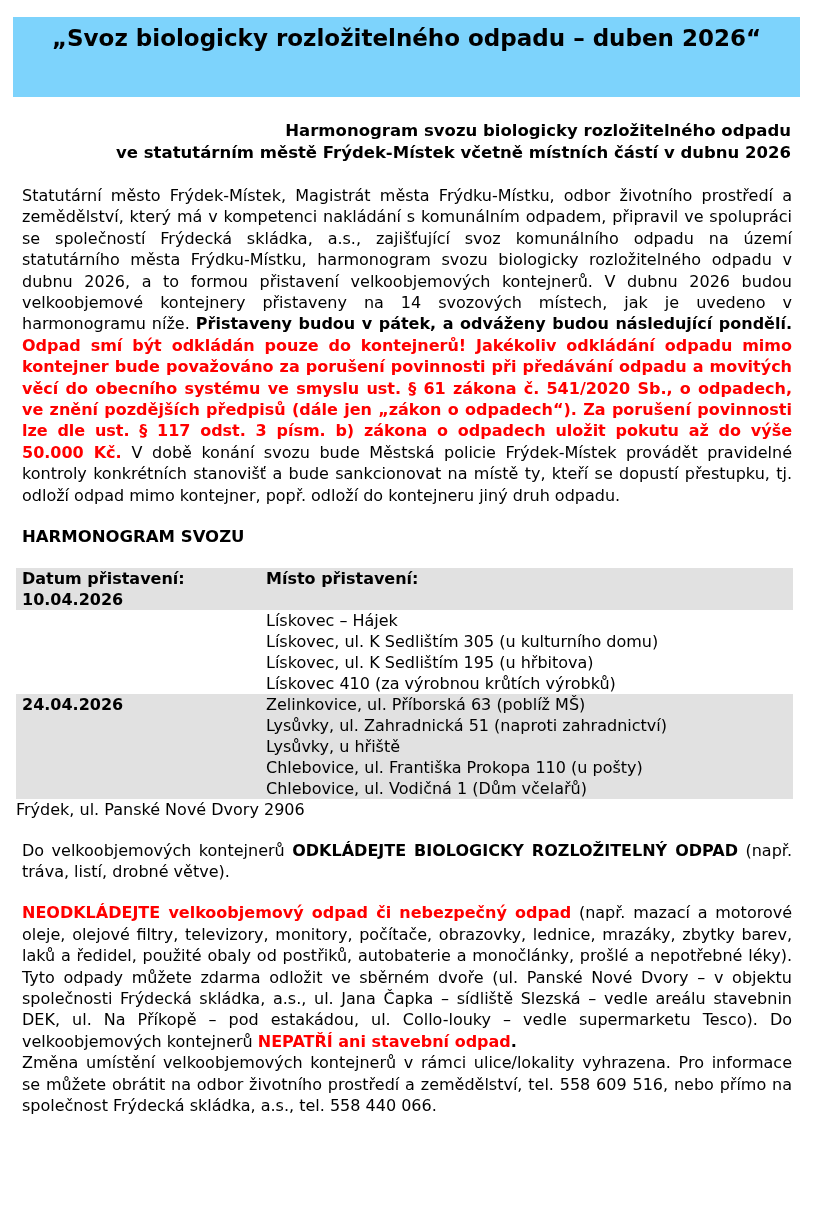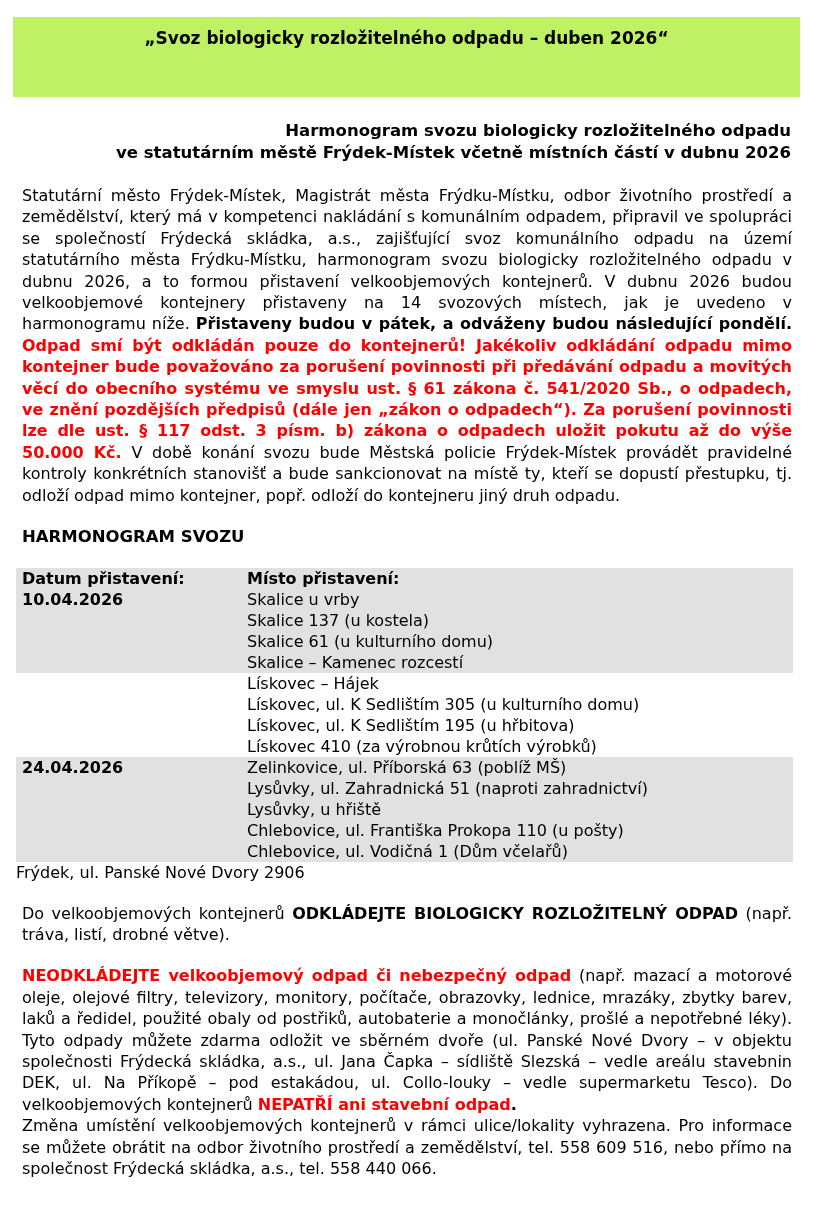--- a/index.html
+++ b/index.html
@@ -7,24 +7,24 @@
     width: 813px; height: 1223px;
     background: #ffffff;
     font-family: "DejaVu Sans", "Liberation Sans", sans-serif;
     color: #000000;
     -webkit-font-smoothing: antialiased;
   }
   .page { position: relative; width: 813px; height: 1223px; overflow: hidden; }
 
   .title-box {
     margin: 17px 13px 0 13px;
-    background: #bef264;
+    background: #7dd3fc;
     text-align: center;
     font-weight: 700;
-    font-size: 17px;
+    font-size: 23px;
     line-height: 40px;
     padding: 1px 12px 0 12px;
     min-height: 80px;
     box-sizing: border-box;
   }
 
   .subtitle {
     margin: 23px 22px 0 21px;
     text-align: right;
     font-weight: 700;
@@ -54,21 +54,21 @@
   }
 
   .schedule {
     margin: 20px 20px 0 16px;
     font-size: 16px;
     line-height: 21px;
   }
   .trow { display: flex; }
   .trow.shaded { background: #e1e1e1; }
   .tdate {
-    width: 231px;
+    width: 250px;
     box-sizing: border-box;
     padding-left: 6px;
     font-weight: 700;
     flex: 0 0 auto;
   }
   .tplaces { flex: 1 1 auto; }
   .theader .tplaces { font-weight: 700; }
   .trow.last { padding-bottom: 4px; flex-direction: column; }
 </style>
 </head>
@@ -90,26 +90,20 @@
   <div class="schedule-heading">HARMONOGRAM SVOZU</div>
 
   <div class="schedule">
     <div class="trow theader shaded">
       <div class="tdate">Datum přistavení:</div>
       <div class="tplaces">Místo přistavení:</div>
     </div>
     <div>
         <div class="trow shaded">
           <div class="tdate">10.04.2026</div>
-          <div class="tplaces">
-            <div>Skalice u vrby</div>
-            <div>Skalice 137 (u kostela)</div>
-            <div>Skalice 61 (u kulturního domu)</div>
-            <div>Skalice – Kamenec rozcestí</div>
-          </div>
         </div>
         <div class="trow">
           <div class="tdate"></div>
           <div class="tplaces">
             <div>Lískovec – Hájek</div>
             <div>Lískovec, ul. K Sedlištím 305 (u kulturního domu)</div>
             <div>Lískovec, ul. K Sedlištím 195 (u hřbitova)</div>
             <div>Lískovec 410 (za výrobnou krůtích výrobků)</div>
           </div>
         </div>

